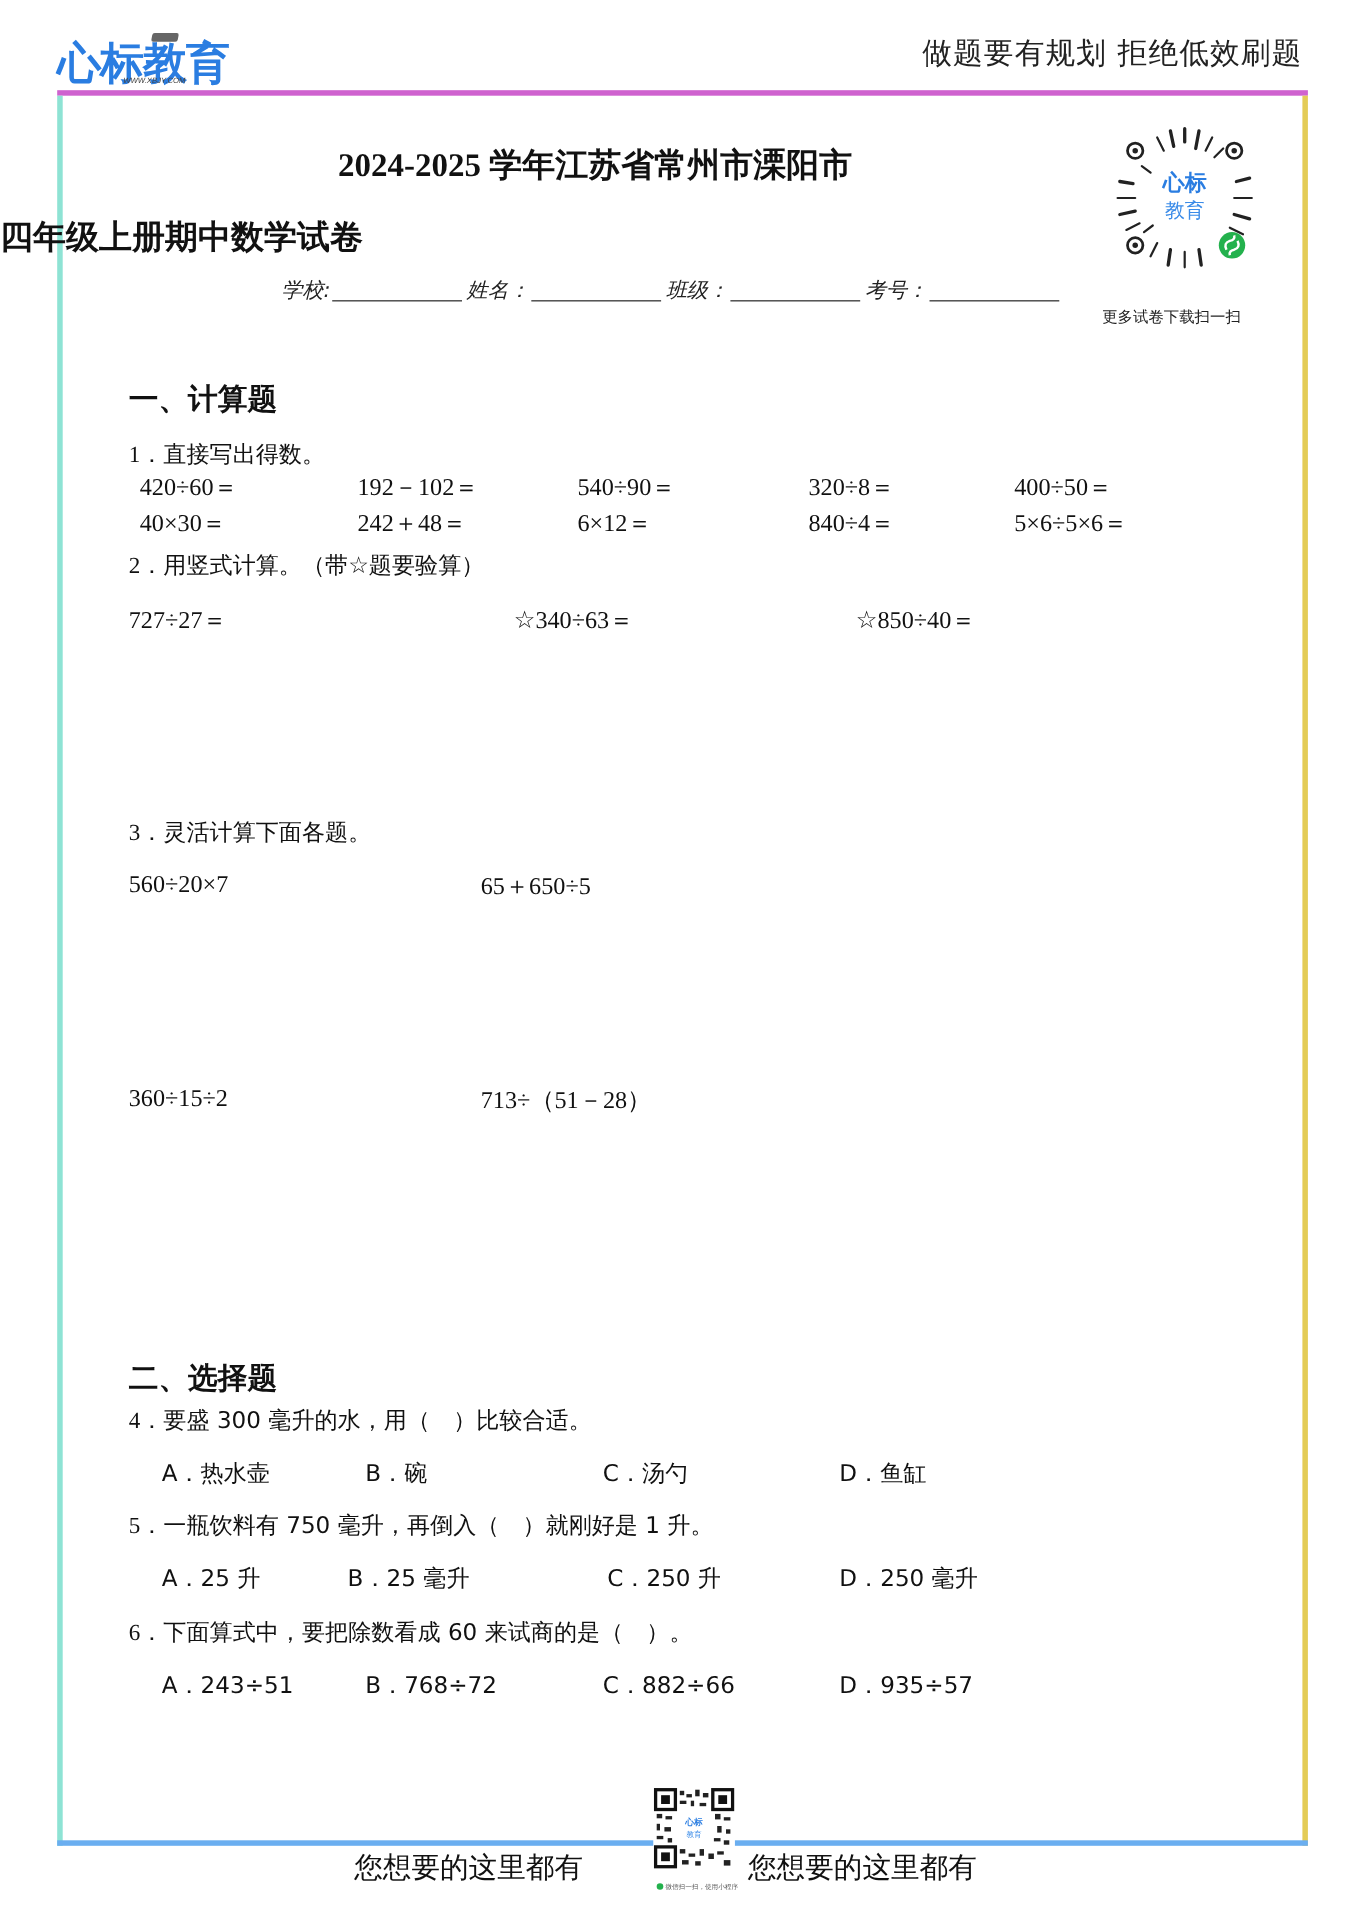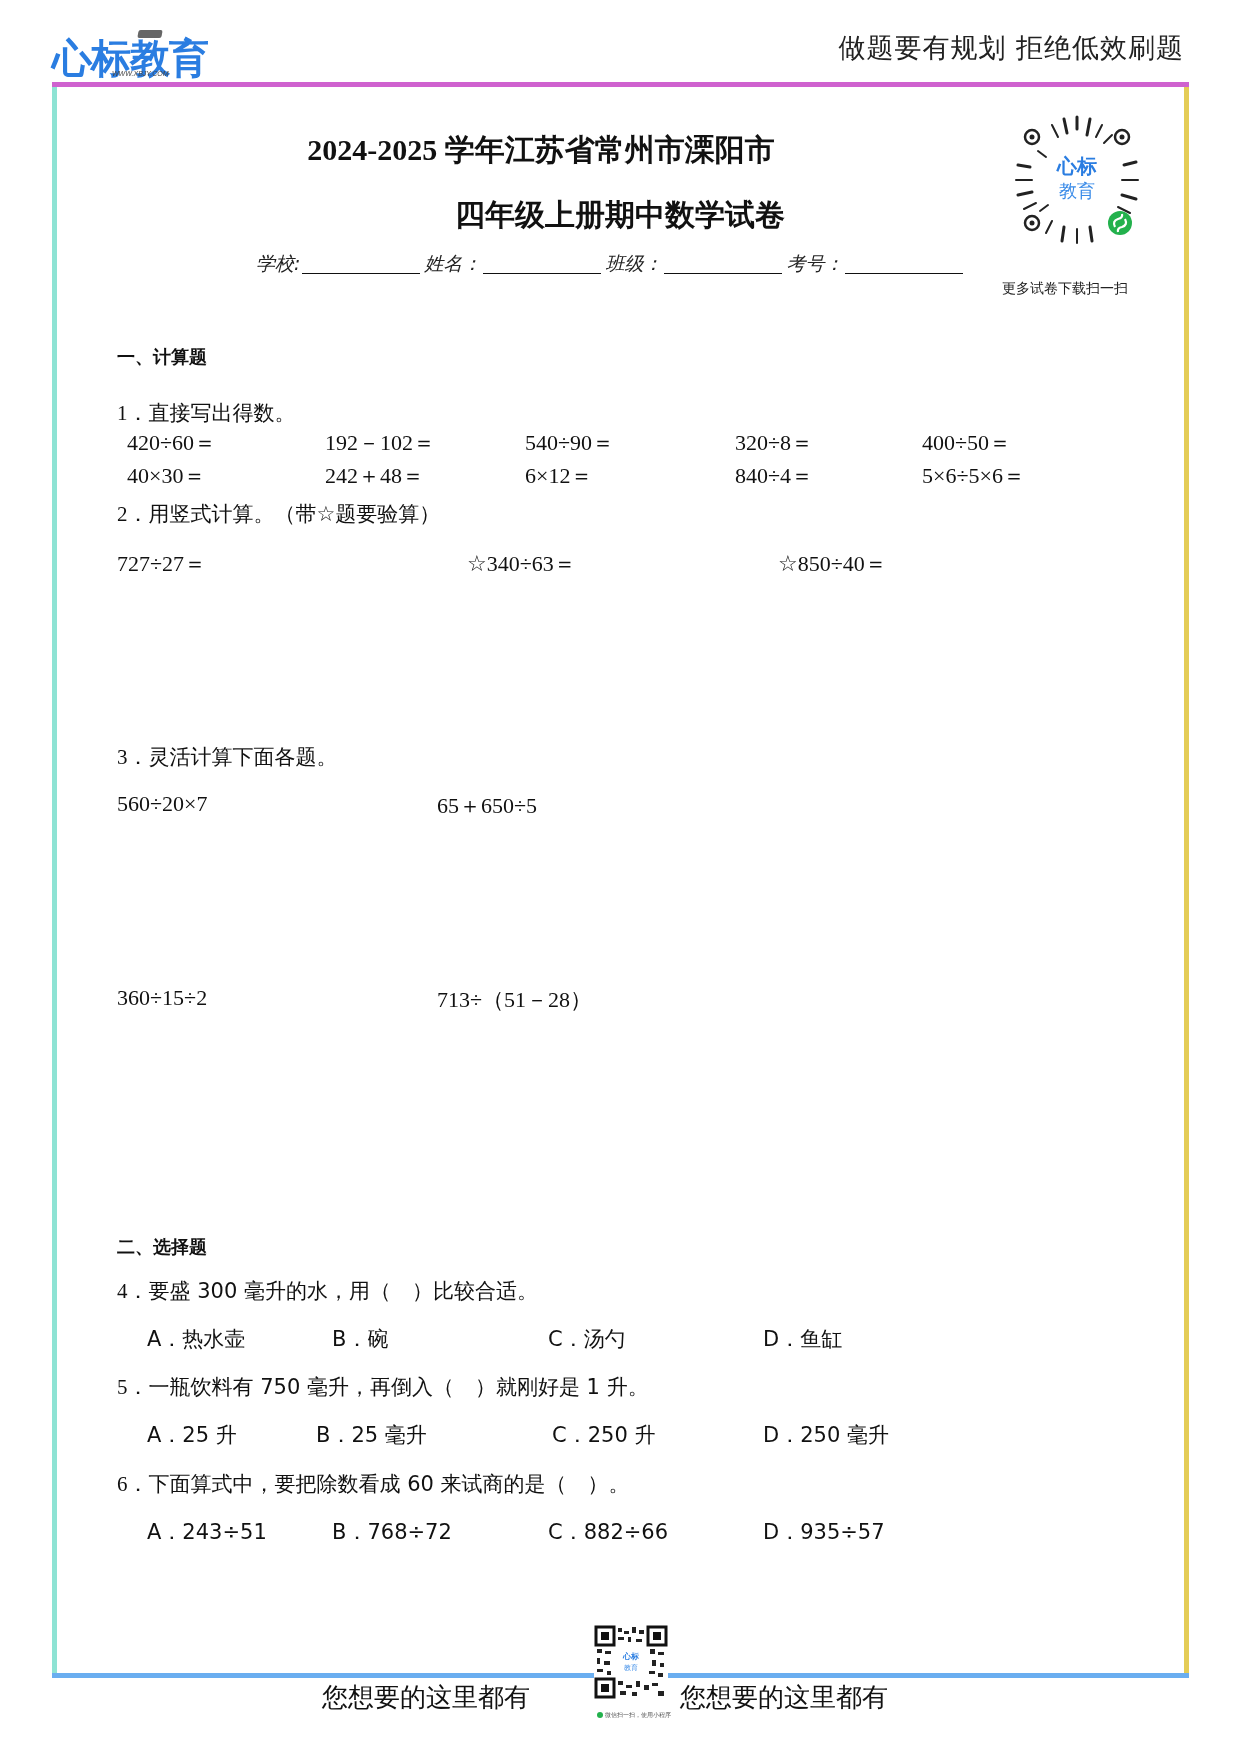--- a/index.html
+++ b/index.html
@@ -16,30 +16,30 @@
 
   
   .frame-top { left: 52px; top: 82px; width: 1137px; height: 5px; background: #cf62cf; }
   .frame-left { left: 52px; top: 87px; width: 5px; height: 1591px; background: #8ee3d4; }
   .frame-right { left: 1184px; top: 87px; width: 5px; height: 1591px; background: #e4cc56; }
   .frame-bottom { left: 52px; top: 1673px; width: 1137px; height: 5px; background: #6aaef0; }
 
   
   .title1 { left: 0; width: 1084px; top: 130px; text-align: center; font-size: 30px; font-weight: bold; }
   .title1 span { display: inline-block; transform: translateX(-1px); }
-  .title2 { left: 0; width: 1240px; top: 195px; text-align: center; font-size: 30px; font-weight: bold; }
+  .title2 { left: 0; width: 1240px; top: 195px; font-size: 30px; font-weight: bold; }
   .info { left: 256px; top: 251px; font-family: "DejaVu Sans", sans-serif; font-size: 19px; color: #222; display: flex; align-items: flex-end; font-style: italic; }
   .blank { display: inline-block; width: 118px; border-bottom: 1.5px solid #111; height: 20px; margin: 0 4px 3px 2px; }
 
   
   .qr { left: 1012px; top: 115px; width: 130px; height: 130px; }
   .qr-caption { left: 1002px; top: 280px; font-family: "DejaVu Sans", sans-serif; font-size: 14px; color: #222; }
 
   
-  .sec { font-family: "DejaVu Sans", sans-serif; font-weight: bold; font-size: 18px; }
+  .sec { font-family: "DejaVu Sans", sans-serif; font-weight: bold; font-size: 27px; }
   .q { font-family: "DejaVu Sans", sans-serif; font-size: 21px; }
   .q .num { font-family: "Liberation Serif", serif; }
   .expr { font-size: 22px; }
   .opt { font-family: "DejaVu Sans", sans-serif; font-size: 21px; }
   .foot-text-l { left: 322px; top: 1680px; font-family: "DejaVu Sans", sans-serif; font-size: 26px; color: #111; }
   .foot-text-r { left: 680px; top: 1680px; font-family: "DejaVu Sans", sans-serif; font-size: 26px; color: #111; }
   .foot-qr { left: 594px; top: 1625px; width: 74px; height: 84px; background: #fff; }
   .foot-qr-caption { left: 597px; top: 1711px; font-family: "DejaVu Sans", sans-serif; font-size: 6px; color: #555; }
 </style>
 </head>

